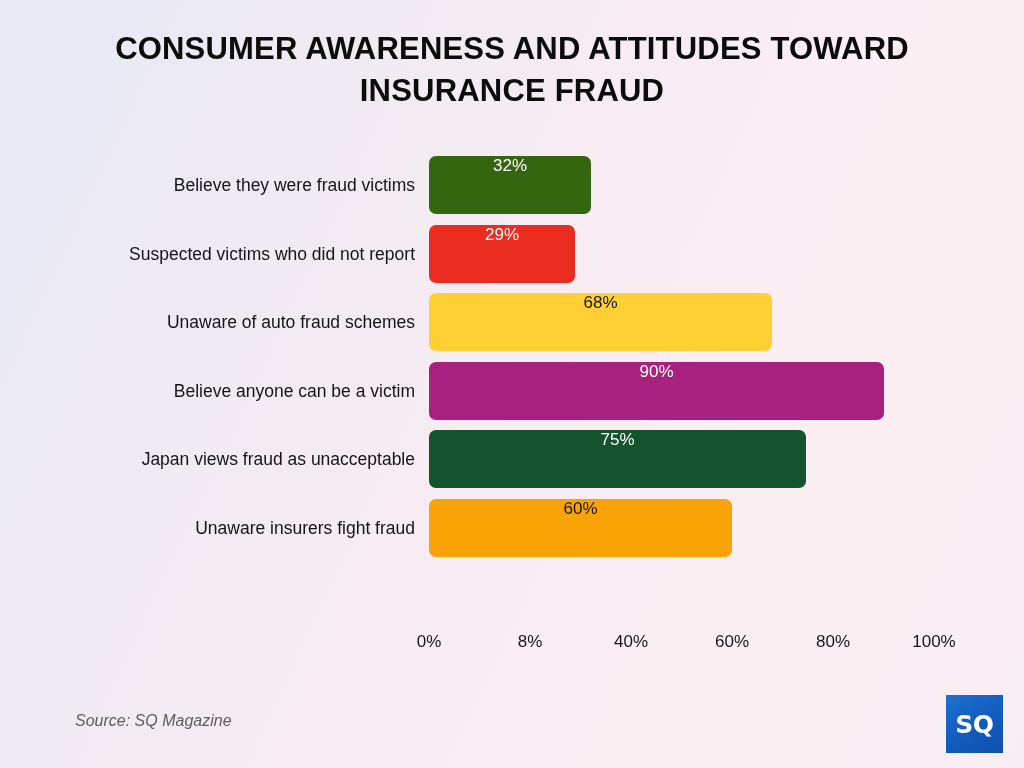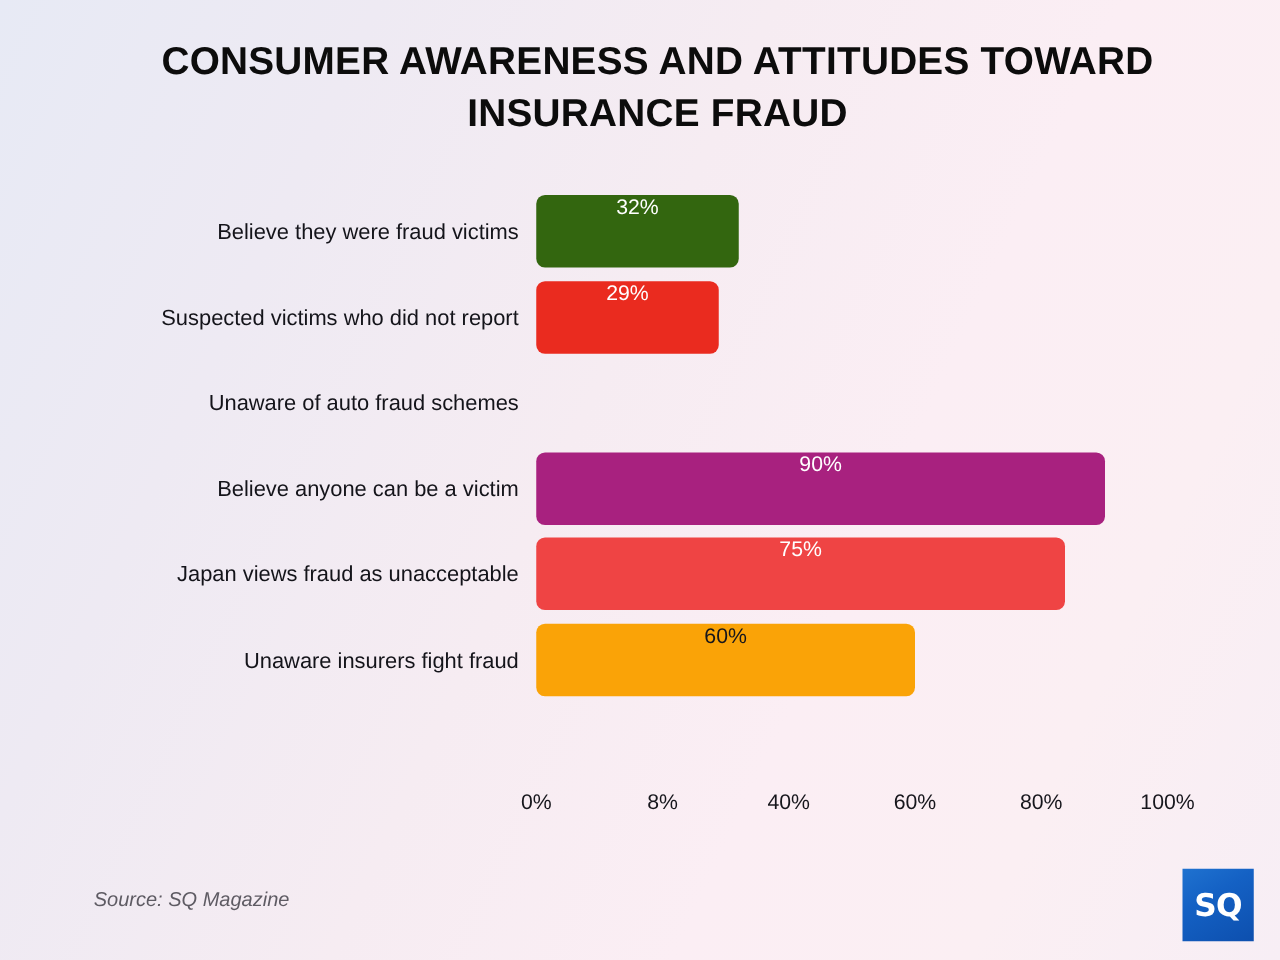--- a/index.html
+++ b/index.html
@@ -22,21 +22,21 @@
     position: relative;
   }
   #stage {
     position: absolute;
     inset: 0;
   }
 
   
   .chart-title {
     position: absolute;
-    left: 76px;
+    left: 62px;
     top: 28px;
     width: 900px;
     text-align: center;
     font-size: 31px;
     font-weight: bold;
     letter-spacing: 0.2px;
     line-height: 1.35;
     color: #0c0c0c;
     text-transform: uppercase;
   }
@@ -143,30 +143,33 @@
         </div>
       </div>
       <div class="bar-row" style="top: 224.5px;">
         <div class="cat-label">Suspected victims who did not report</div>
         <div class="bar" style="width: 146px; background: rgb(234, 43, 31);">
           <span class="bar-value" style="color: rgb(255, 255, 255);">29%</span>
         </div>
       </div>
       <div class="bar-row" style="top: 293px;">
         <div class="cat-label">Unaware of auto fraud schemes</div>
+        <div class="bar" style="width: 343px; background: rgb(255, 208, 52);">
+          <span class="bar-value" style="color: rgb(22, 22, 28);">68%</span>
+        </div>
       </div>
       <div class="bar-row" style="top: 361.5px;">
         <div class="cat-label">Believe anyone can be a victim</div>
         <div class="bar" style="width: 455px; background: rgb(168, 33, 127);">
           <span class="bar-value" style="color: rgb(255, 255, 255);">90%</span>
         </div>
       </div>
       <div class="bar-row" style="top: 430px;">
         <div class="cat-label">Japan views fraud as unacceptable</div>
-        <div class="bar" style="width: 423px; background: #ef4444;">
+        <div class="bar" style="width: 377px; background: #14532d;">
           <span class="bar-value" style="color: rgb(255, 255, 255);">75%</span>
         </div>
       </div>
       <div class="bar-row" style="top: 498.5px; padding-left: 46px;">
         <div class="cat-label">Unaware insurers fight fraud</div>
         <div class="bar" style="width: 303px; background: rgb(250, 163, 7);">
           <span class="bar-value" style="color: rgb(22, 22, 28);">60%</span>
         </div>
       </div>
       <div class="xtick" style="left: 429px; color: rgb(22, 22, 28);">0%</div>

